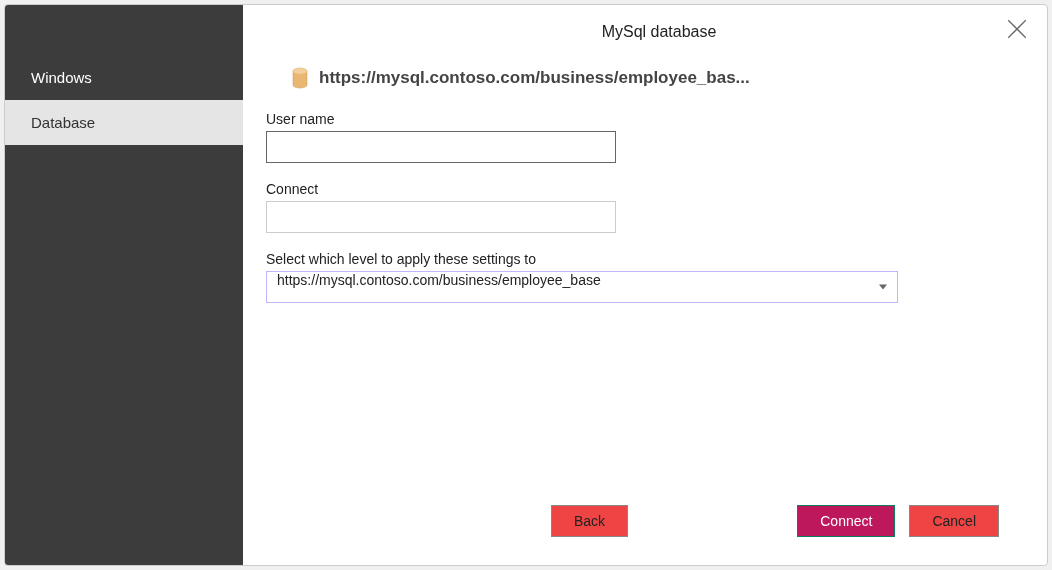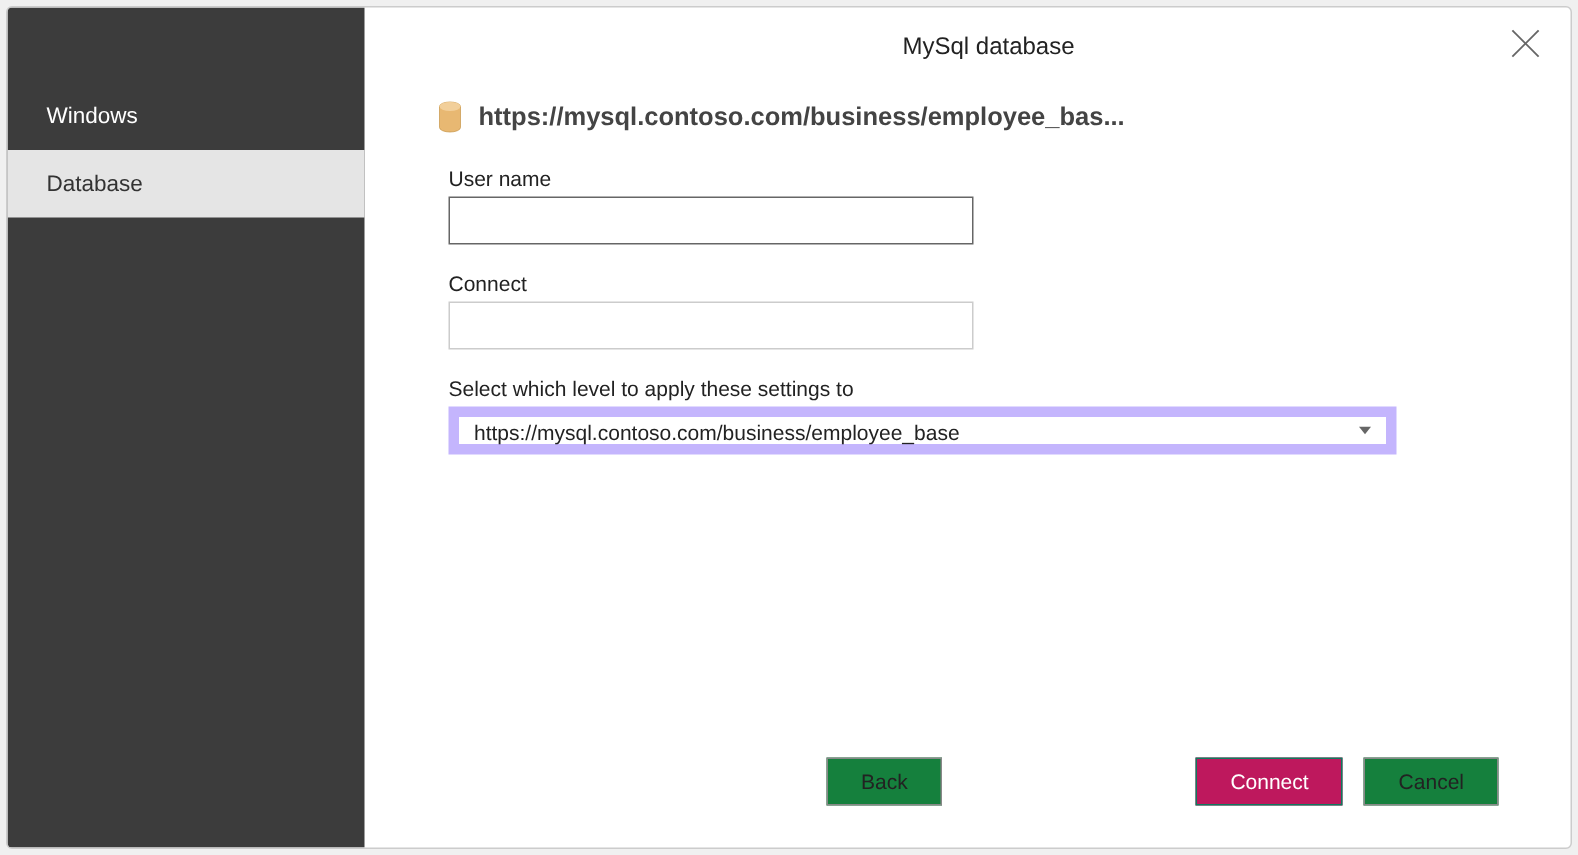--- a/index.html
+++ b/index.html
@@ -77,21 +77,21 @@
     }
     .url-text {
       font-size: 17px;
       font-weight: 700;
       color: #444;
       white-space: nowrap;
       overflow: hidden;
       text-overflow: ellipsis;
     }
     .form {
-      padding: 0 56px;
+      padding: 0 23px;
     }
     .field-label {
       font-size: 14px;
       color: #222;
       margin-bottom: 4px;
       margin-top: 18px;
       display: block;
     }
     .field-label:first-child { margin-top: 0; }
     .text-input {
@@ -101,23 +101,23 @@
       padding: 0 8px;
       font-size: 14px;
       font-family: inherit;
     }
     .text-input.light {
       border: 1px solid #ccc;
     }
     .select-wrap {
       width: 632px;
       height: 32px;
-      border: 7px solid #c4b5fd;
-      display: flex;
-      align-items: flex-end;
+      border: 1px solid #c4b5fd;
+      display: flex;
+      align-items: flex-start;
       padding: 0 28px 0 10px;
       position: relative;
       cursor: pointer;
       font-size: 14px;
       color: #222;
       background: #fff;
     }
     .select-caret {
       position: absolute;
       right: 10px;
@@ -135,21 +135,21 @@
       right: 48px;
       display: flex;
       align-items: center;
     }
     .btn {
       height: 32px;
       padding: 0 22px;
       font-size: 14px;
       font-family: inherit;
       border: 1px solid #888;
-      background: #15803d;
+      background: #ef4444;
       color: #222;
       cursor: pointer;
     }
     .btn.primary {
       background: #be185d;
       border: 1px solid #0f7a5e;
       color: #fff;
     }
     .footer .spacer { flex: 1; }
     .footer .btn + .btn { margin-left: 14px; }

